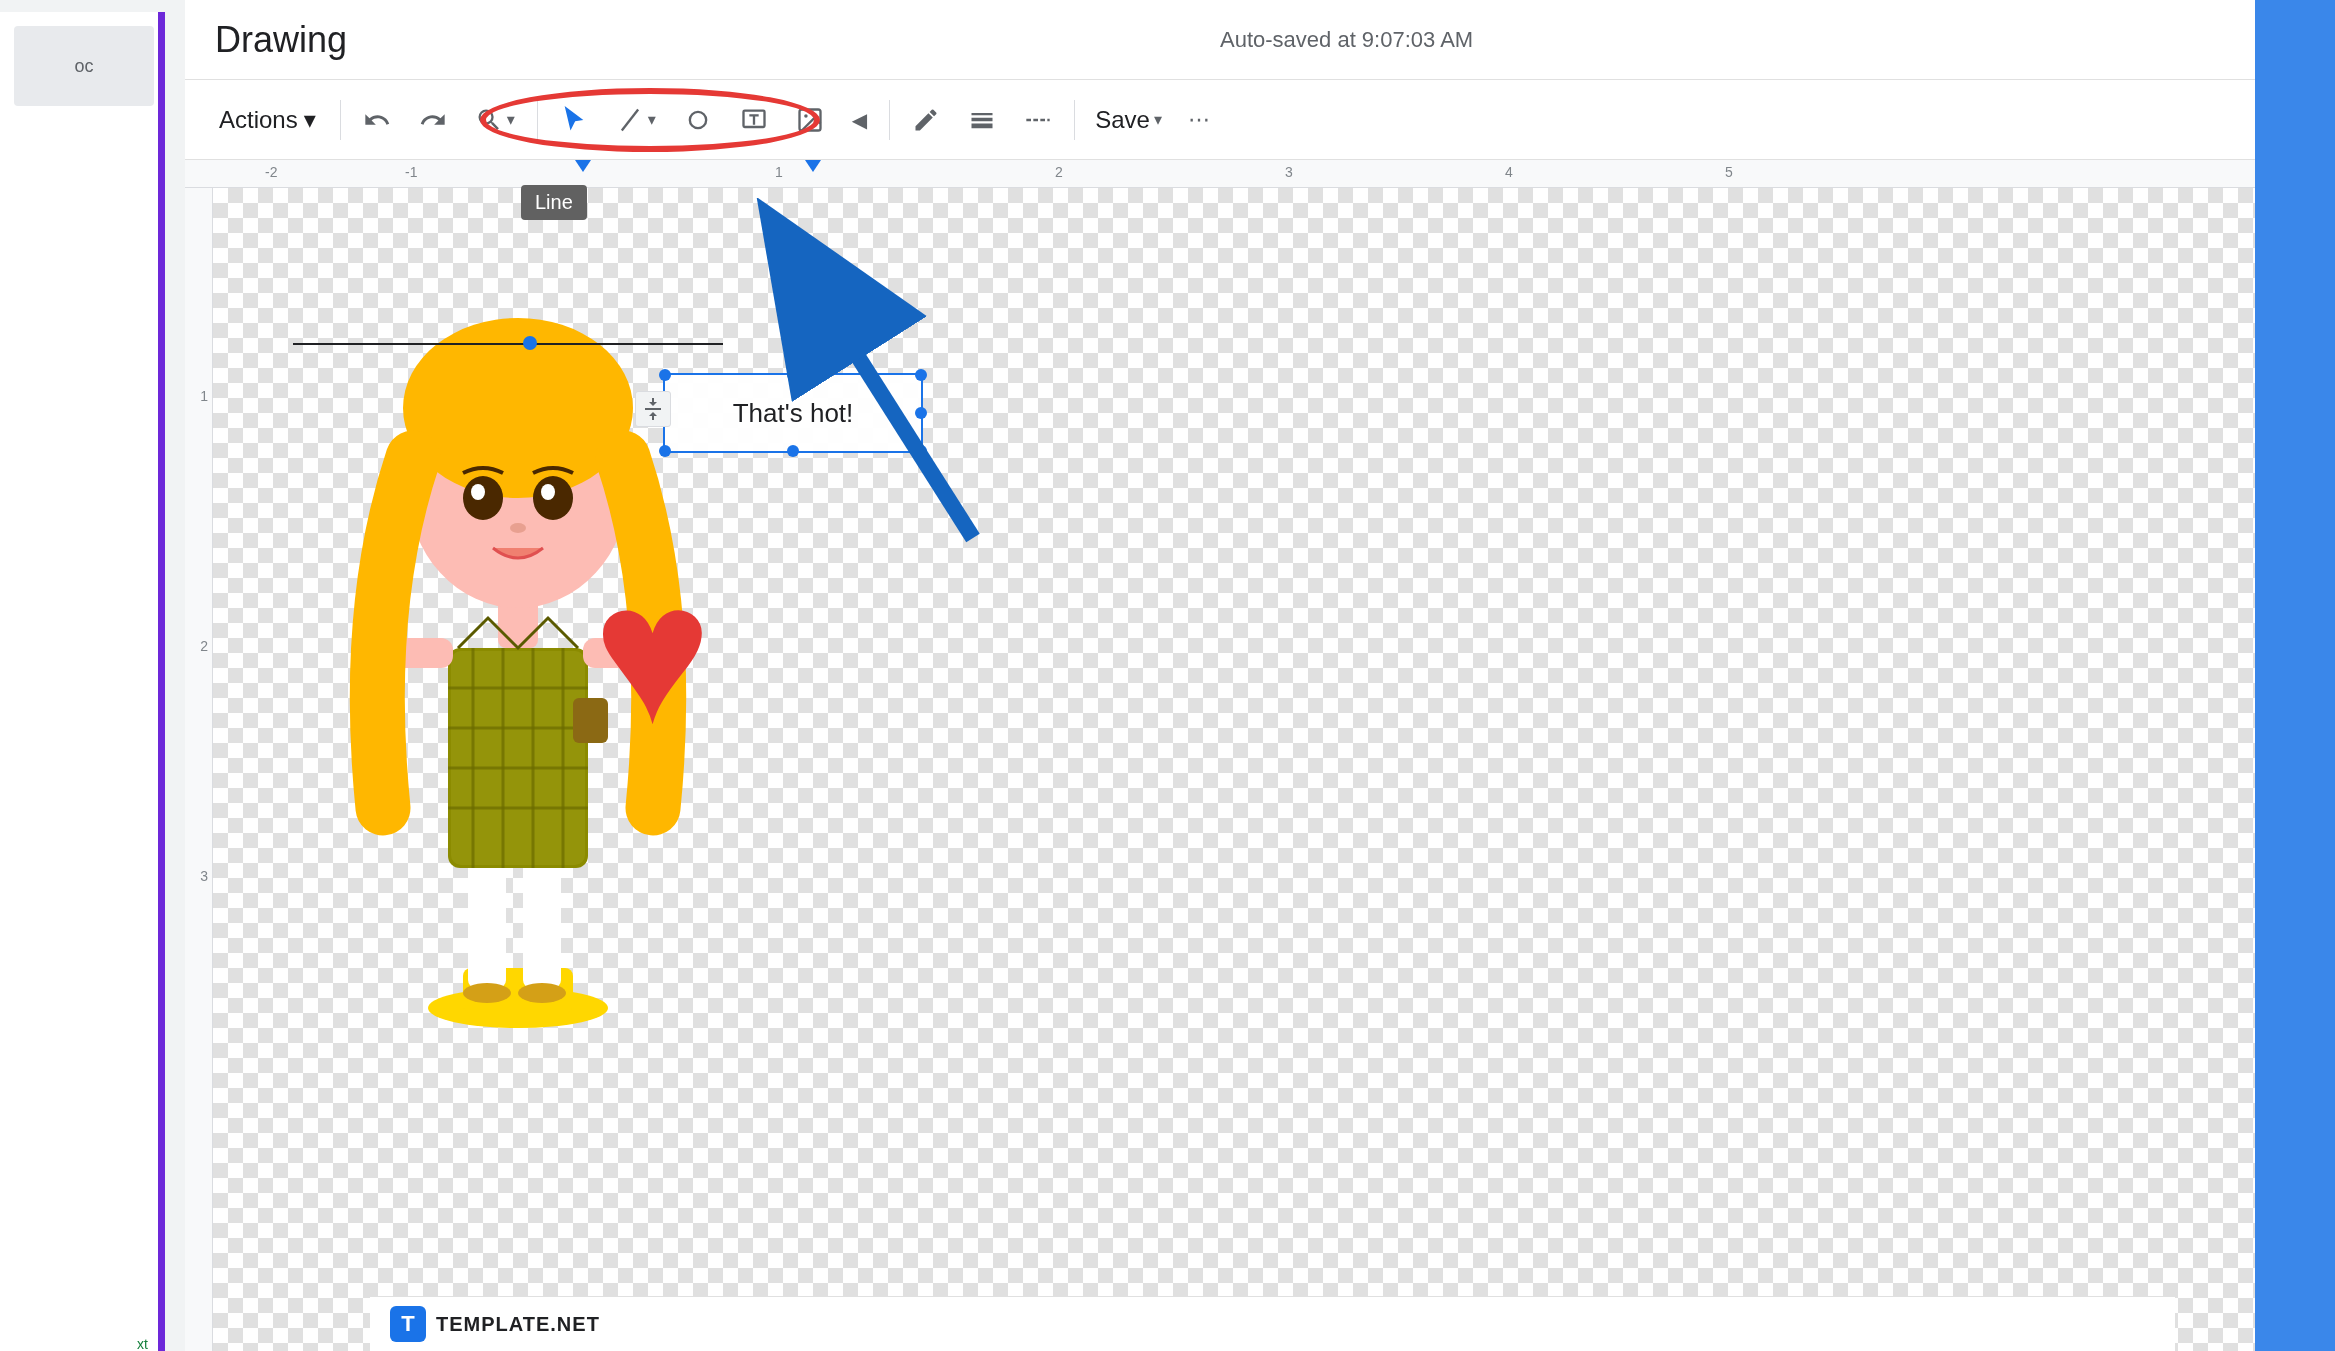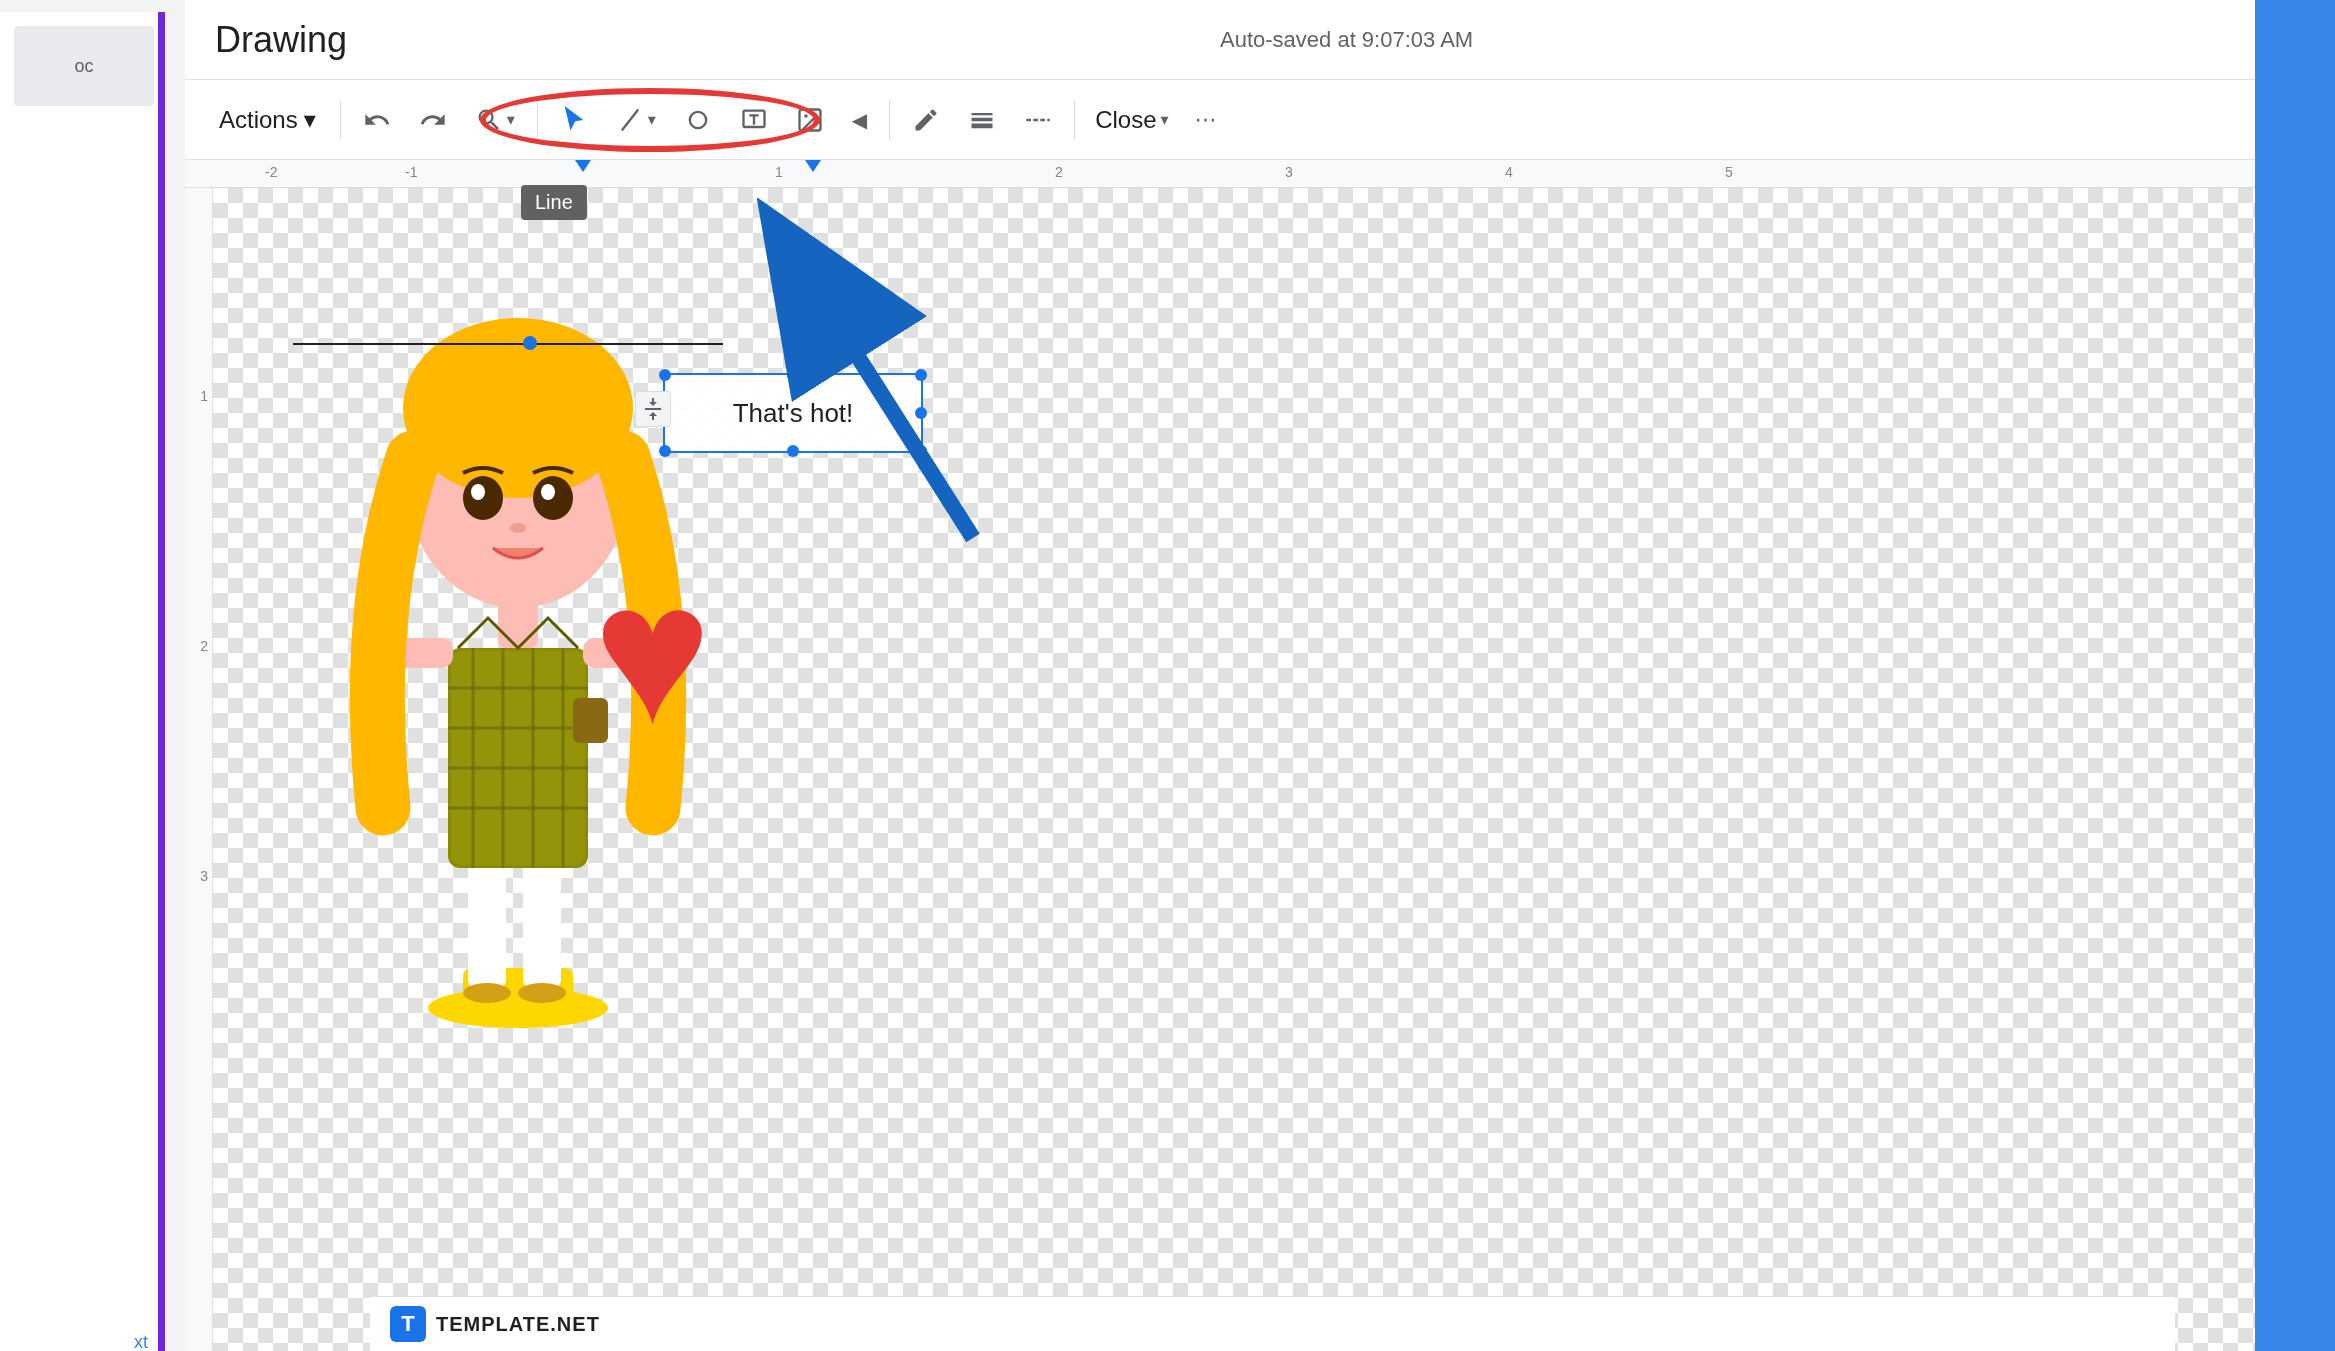--- a/index.html
+++ b/index.html
@@ -402,21 +402,21 @@
     }
   </style>
 </head>
 <body>
 
 <div class="left-sidebar">
   <div class="left-sidebar-tab">
     <span style="font-size:18px;color:#5f6368;">oc</span>
   </div>
   <div style="margin-top:auto;padding:10px;">
-    <span style="font-size:18px;color:#3b82f6;">xt</span>
+    <span style="font-size:14px;color:#15803d;">xt</span>
   </div>
 </div>
 
 <div class="right-strip"></div>
 
 <div class="drawing-app">
 
   <div class="title-bar">
     <span class="app-title">Drawing</span>
     <span class="autosave-text">Auto-saved at 9:07:03 AM</span>
@@ -506,21 +506,21 @@
 
     <button class="toolbar-btn">
       <svg class="toolbar-icon-svg" viewBox="0 0 24 24">
           <path d="M2 11h4v2H2zm6 0h4v2H8zm6 0h4v2h-4zm6 0h2v2h-2z" fill="#5f6368"></path>
         </svg>
     </button>
 
     <div class="toolbar-divider"></div>
 
     <button class="font-selector">
-      <span>Close</span>
+      <span>Save</span>
       <span style="font-size:16px;color:#5f6368;">▾</span>
     </button>
 
     <button class="toolbar-btn">
       <span style="font-size:22px;color:#5f6368;">⋯</span>
     </button>
 
     <div class="toolbar-oval"></div>
 
     <div class="line-tooltip">Line</div>

